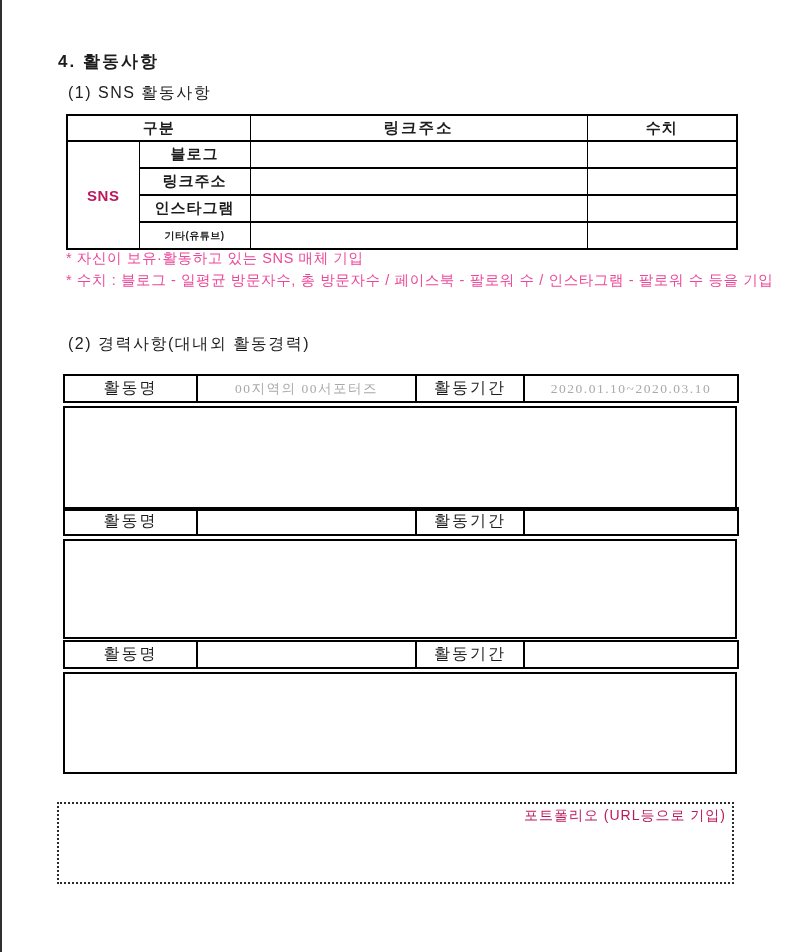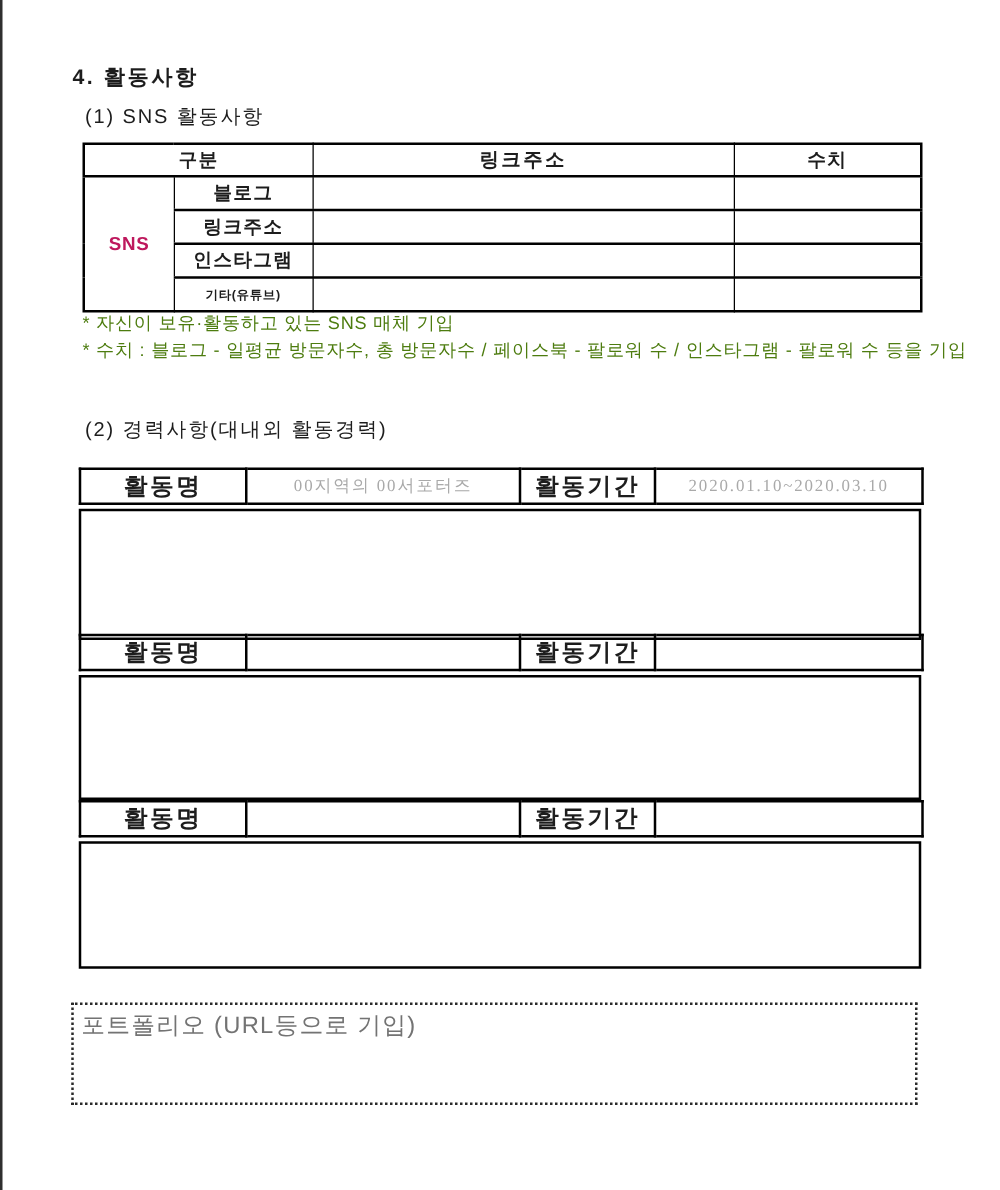--- a/index.html
+++ b/index.html
@@ -41,56 +41,56 @@
   .sns-table{border:2px solid #000;}
   .sns-table .hrow th{height:24px;}
   .sns-table .hrow{border-bottom:2px solid #000;}
   .sns-table td{height:25px;}
   .sns-table .th-link{font-weight:bold;letter-spacing:2px;font-size:15.5px;}
   .sns-table .group-cell{border-right:1px solid #000;font-size:15px;color:#be185d;letter-spacing:0.5px;}
   .sns-table .small-label{font-size:10px;letter-spacing:0.5px;}
 
   .note{
     position:absolute;left:66px;
-    font-size:14.5px;letter-spacing:0.6px;color:#4d7c0f;
+    font-size:14.5px;letter-spacing:0.6px;color:#ec4899;
     white-space:nowrap;
   }
   .note.n1{top:249px;}
   .note.n2{top:271px;}
 
   
   .career-block{position:absolute;left:63px;width:674px;}
   .career-header{width:674px;border:2px solid #000;}
   .career-header td{
     border:2px solid #000;height:25px;
     text-align:center;vertical-align:middle;
     padding:0;overflow:hidden;white-space:nowrap;
   }
-  .career-header .lbl{font-size:19px;font-weight:bold;letter-spacing:2px;border-radius:11px;}
+  .career-header .lbl{font-size:16px;font-weight:normal;letter-spacing:2px;border-radius:11px;}
   .career-header .val{
     font-family:"Liberation Serif","DejaVu Serif",serif;
     font-size:13.5px;color:#a9a9a9;letter-spacing:1.5px;
   }
   .career-body{
     border:2px solid #000;margin-top:3px;
     font-size:14px;
   }
   #block1{top:374px;} #block1 .career-body{height:101px;}
   #block2{top:507px;} #block2 .career-body{height:96px;}
   #block3{top:640px;} #block3 .career-body{height:98px;}
 
   
   .portfolio-box{
     position:absolute;left:57px;top:802px;width:677px;height:82px;
     border:2.5px dotted #2a2a2a;
     box-sizing:border-box;
     padding:3px 6px;
   }
   .portfolio-box .pf-label{
-    font-size:19px;letter-spacing:1px;color:#737373;
+    font-size:14px;letter-spacing:1px;color:#be185d;text-align:right;
   }
 </style>
 </head>
 <body>
 
 <div class="scan-edge"></div>
 
 <div class="section-title">4. 활동사항</div>
 
 <div class="sub-title sns">(1) SNS 활동사항</div>

